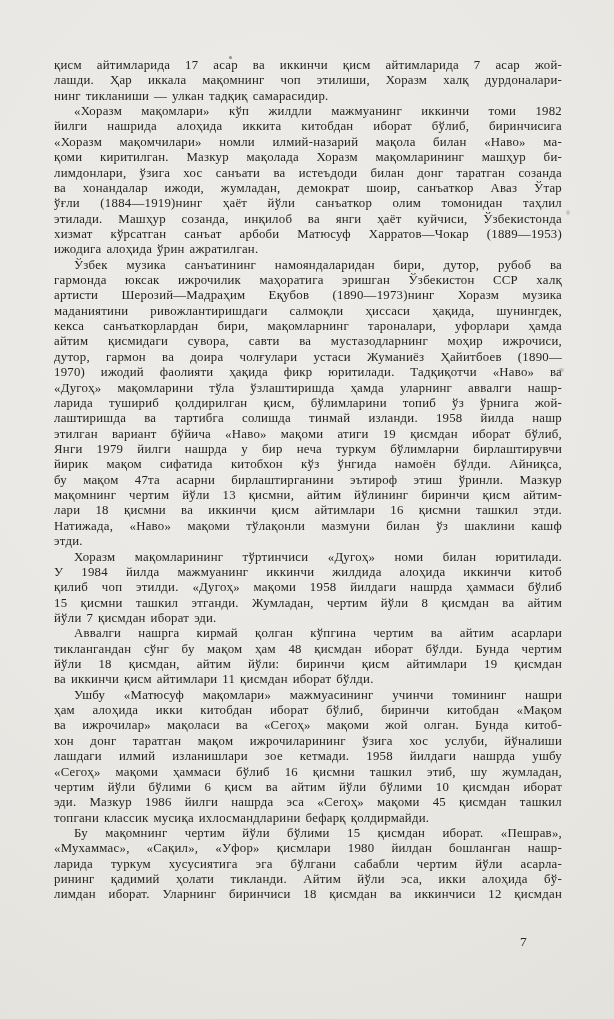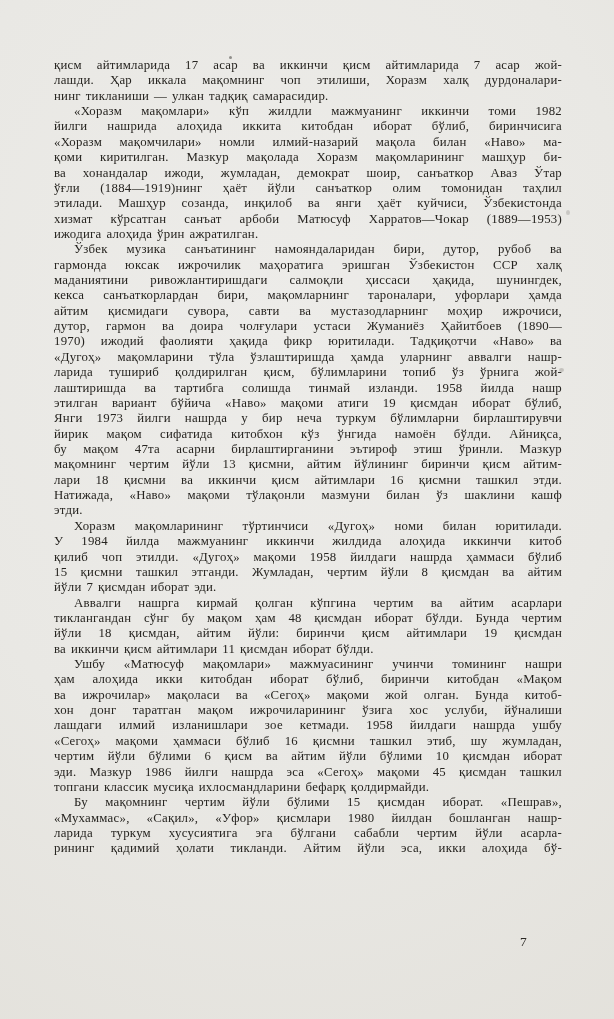--- a/index.html
+++ b/index.html
@@ -72,39 +72,41 @@
       <div class="paragraph">
         <div class="line">қисм айтимларида 17 асар ва иккинчи қисм айтимларида 7 асар жой-</div>
         <div class="line">лашди. Ҳар иккала мақомнинг чоп этилиши, Хоразм халқ дурдоналари-</div>
         <div class="line last">нинг тикланиши — улкан тадқиқ самарасидир.</div>
       </div>
       <div class="paragraph">
         <div class="line indent">«Хоразм мақомлари» кўп жилдли мажмуанинг иккинчи томи 1982</div>
         <div class="line">йилги нашрида алоҳида иккита китобдан иборат бўлиб, биринчисига</div>
         <div class="line">«Хоразм мақомчилари» номли илмий-назарий мақола билан «Наво» ма-</div>
         <div class="line">қоми киритилган. Мазкур мақолада Хоразм мақомларининг машҳур би-</div>
+        <div class="line">лимдонлари, ўзига хос санъати ва истеъдоди билан донг таратган созанда</div>
         <div class="line">ва хонандалар ижоди, жумладан, демократ шоир, санъаткор Аваз Ўтар</div>
         <div class="line">ўғли (1884—1919)нинг ҳаёт йўли санъаткор олим томонидан таҳлил</div>
         <div class="line">этилади. Машҳур созанда, инқилоб ва янги ҳаёт куйчиси, Ўзбекистонда</div>
         <div class="line">хизмат кўрсатган санъат арбоби Матюсуф Харратов—Чокар (1889—1953)</div>
         <div class="line last">ижодига алоҳида ўрин ажратилган.</div>
       </div>
       <div class="paragraph">
         <div class="line indent">Ўзбек музика санъатининг намояндаларидан бири, дутор, рубоб ва</div>
         <div class="line">гармонда юксак ижрочилик маҳоратига эришган Ўзбекистон ССР халқ</div>
+        <div class="line">артисти Шерозий—Мадраҳим Еқубов (1890—1973)нинг Хоразм музика</div>
         <div class="line">маданиятини ривожлантиришдаги салмоқли ҳиссаси ҳақида, шунингдек,</div>
         <div class="line">кекса санъаткорлардан бири, мақомларнинг тароналари, уфорлари ҳамда</div>
         <div class="line">айтим қисмидаги сувора, савти ва мустазодларнинг моҳир ижрочиси,</div>
         <div class="line">дутор, гармон ва доира чолғулари устаси Жуманиёз Ҳайитбоев (1890—</div>
         <div class="line">1970) ижодий фаолияти ҳақида фикр юритилади. Тадқиқотчи «Наво» ва</div>
         <div class="line">«Дугоҳ» мақомларини тўла ўзлаштиришда ҳамда уларнинг аввалги нашр-</div>
         <div class="line">ларида тушириб қолдирилган қисм, бўлимларини топиб ўз ўрнига жой-</div>
         <div class="line">лаштиришда ва тартибга солишда тинмай изланди. 1958 йилда нашр</div>
         <div class="line">этилган вариант бўйича «Наво» мақоми атиги 19 қисмдан иборат бўлиб,</div>
-        <div class="line">Янги 1973 йилги нашрда у бир неча туркум бўлимларни бирлаштирувчи</div>
+        <div class="line">Янги 1979 йилги нашрда у бир неча туркум бўлимларни бирлаштирувчи</div>
         <div class="line">йирик мақом сифатида китобхон кўз ўнгида намоён бўлди. Айниқса,</div>
         <div class="line">бу мақом 47та асарни бирлаштирганини эътироф этиш ўринли. Мазкур</div>
         <div class="line">мақомнинг чертим йўли 13 қисмни, айтим йўлининг биринчи қисм айтим-</div>
         <div class="line">лари 18 қисмни ва иккинчи қисм айтимлари 16 қисмни ташкил этди.</div>
         <div class="line">Натижада, «Наво» мақоми тўлақонли мазмуни билан ўз шаклини кашф</div>
         <div class="line last">этди.</div>
       </div>
       <div class="paragraph">
         <div class="line indent">Хоразм мақомларининг тўртинчиси «Дугоҳ» номи билан юритилади.</div>
         <div class="line">У 1984 йилда мажмуанинг иккинчи жилдида алоҳида иккинчи китоб</div>
@@ -127,20 +129,21 @@
         <div class="line">«Сегоҳ» мақоми ҳаммаси бўлиб 16 қисмни ташкил этиб, шу жумладан,</div>
         <div class="line">чертим йўли бўлими 6 қисм ва айтим йўли бўлими 10 қисмдан иборат</div>
         <div class="line">эди. Мазкур 1986 йилги нашрда эса «Сегоҳ» мақоми 45 қисмдан ташкил</div>
         <div class="line last">топгани классик мусиқа ихлосмандларини бефарқ қолдирмайди.</div>
       </div>
       <div class="paragraph">
         <div class="line indent">Бу мақомнинг чертим йўли бўлими 15 қисмдан иборат. «Пешрав»,</div>
         <div class="line">«Мухаммас», «Сақил», «Уфор» қисмлари 1980 йилдан бошланган нашр-</div>
         <div class="line">ларида туркум хусусиятига эга бўлгани сабабли чертим йўли асарла-</div>
         <div class="line">рининг қадимий ҳолати тикланди. Айтим йўли эса, икки алоҳида бў-</div>
+        <div class="line">лимдан иборат. Уларнинг биринчиси 18 қисмдан ва иккинчиси 12 қисмдан</div>
       </div>
     </div>
   <div class="page-number">7</div>
   <div class="speck s1"></div>
   <div class="speck s2"></div>
   <div class="speck s3"></div>
   <div class="speck s4"></div>
 </div>
 
 </body></html>

